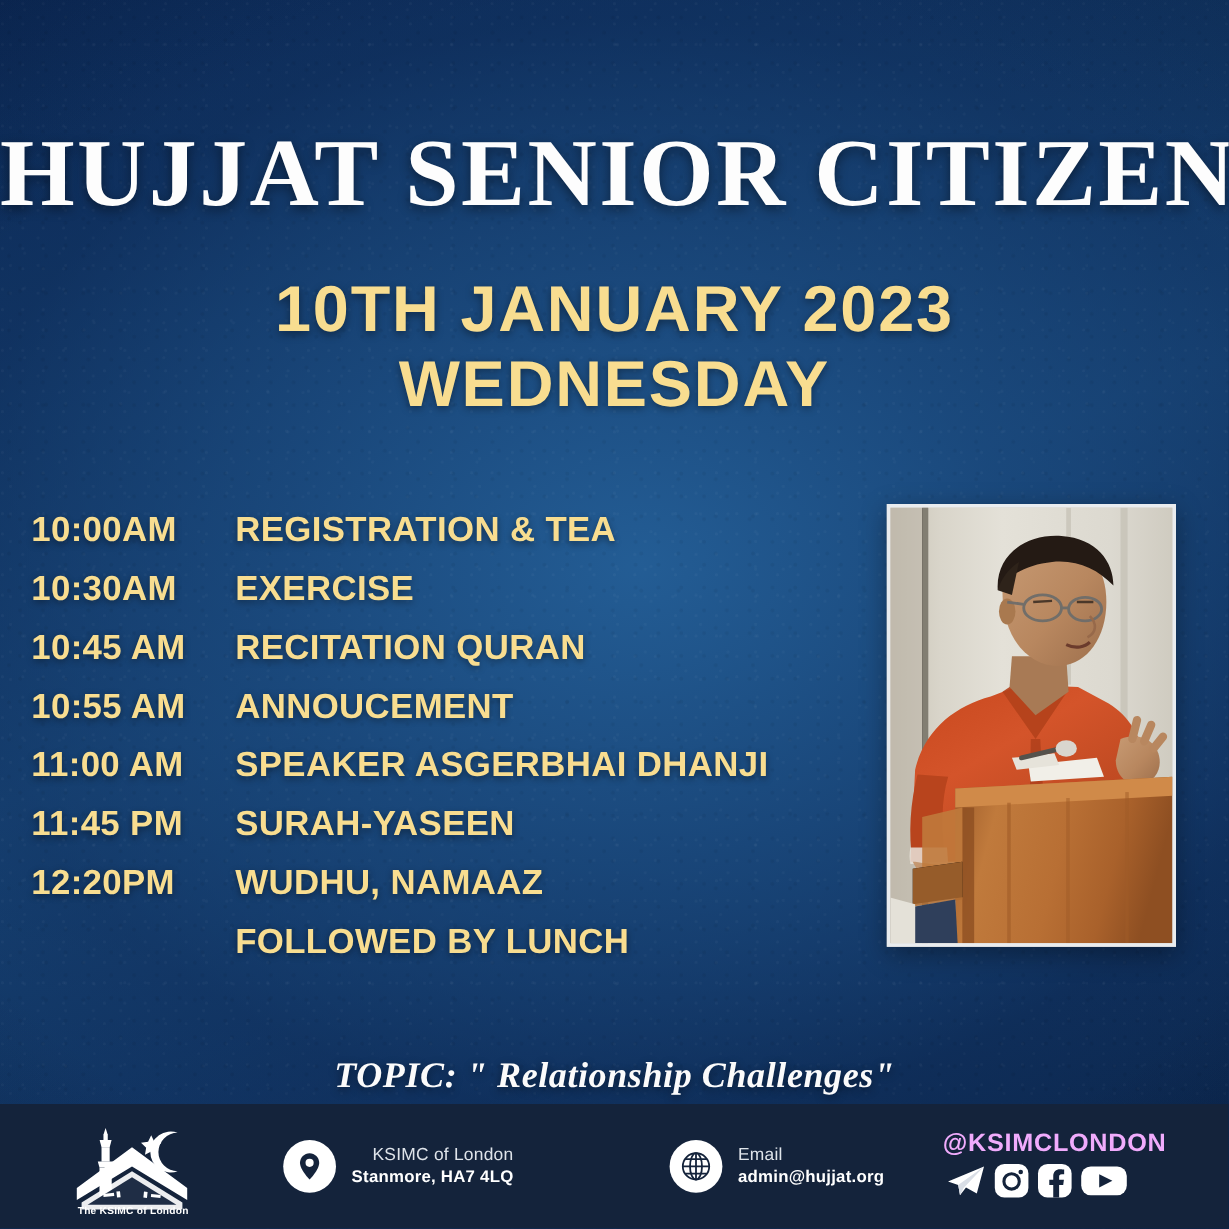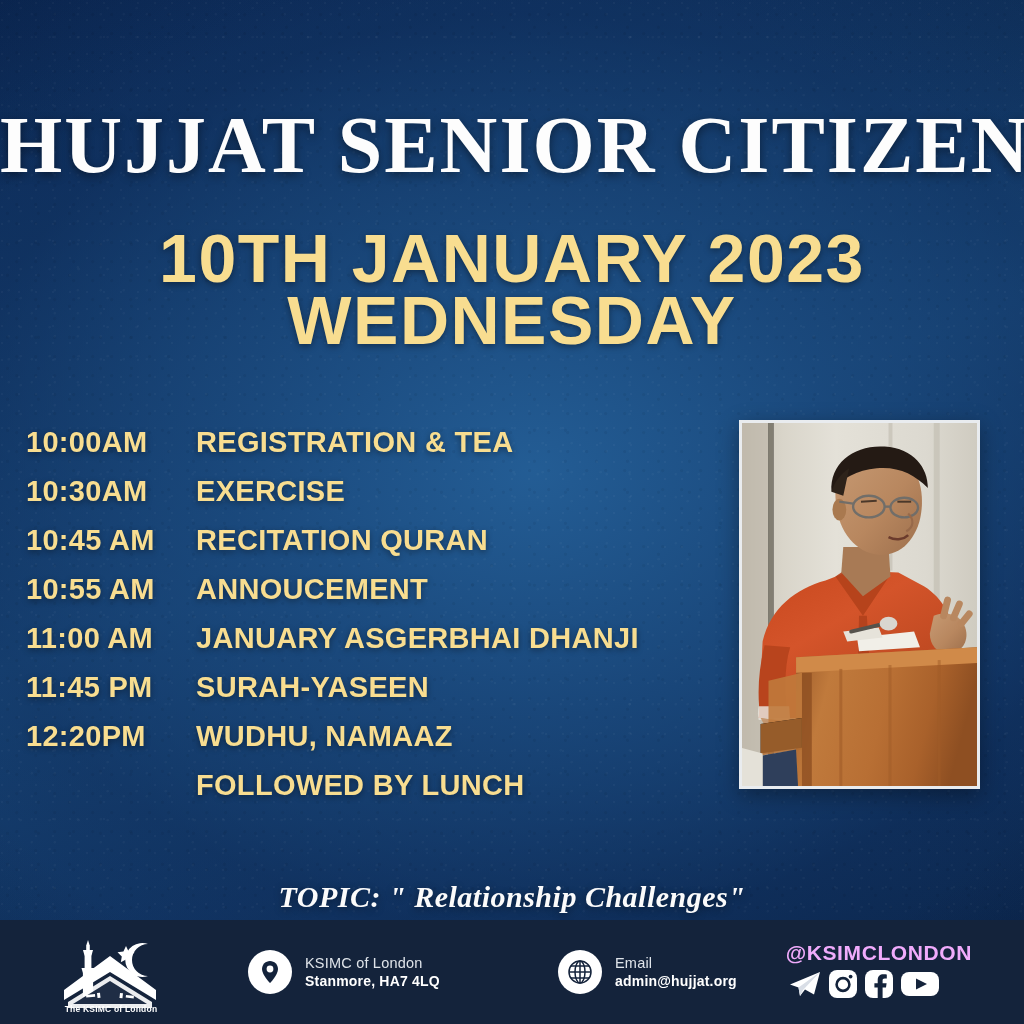--- a/index.html
+++ b/index.html
@@ -55,21 +55,21 @@
     text-shadow:0 3px 10px rgba(0,0,0,.45);
     white-space:nowrap;
   }
 
   
   #date-block{
     position:absolute; left:0; right:0; top:187px;
     text-align:center;
     color:#f8dd90;
     font-weight:700;
-    font-size:68px;
+    font-size:54px;
     line-height:62px;
     letter-spacing:1.5px;
     text-shadow:0 2px 7px rgba(0,0,0,.40);
   }
   #date-block .line2{ display:block; }
 
   
   #schedule{
     position:absolute; left:26px; top:386px;
     width:690px;
@@ -149,21 +149,21 @@
     white-space:nowrap;
   }
 
   
   .info-group{
     position:absolute;
     display:flex;
     align-items:center;
     gap:13px;
   }
-  #group-address{ left:248px; top:30px; }
+  #group-address{ left:236px; top:30px;text-align:right; }
   #group-email{ left:558px; top:30px; }
 
   .ic-circle{
     width:44px; height:44px; border-radius:50%;
     background:#ffffff;
     display:flex; align-items:center; justify-content:center;
     flex:0 0 44px;
   }
   .info-text{ line-height:1.12; }
   .info-small{
@@ -223,21 +223,21 @@
     <div class="sched-row">
       <div class="sched-time">10:45 AM</div>
       <div class="sched-event">RECITATION QURAN</div>
     </div>
     <div class="sched-row">
       <div class="sched-time">10:55 AM</div>
       <div class="sched-event">ANNOUCEMENT</div>
     </div>
     <div class="sched-row">
       <div class="sched-time">11:00 AM</div>
-      <div class="sched-event">JANUARY ASGERBHAI DHANJI</div>
+      <div class="sched-event">SPEAKER ASGERBHAI DHANJI</div>
     </div>
     <div class="sched-row">
       <div class="sched-time">11:45 PM</div>
       <div class="sched-event">SURAH-YASEEN</div>
     </div>
     <div class="sched-row">
       <div class="sched-time">12:20PM</div>
       <div class="sched-event">WUDHU, NAMAAZ</div>
     </div>
     <div class="sched-row">

